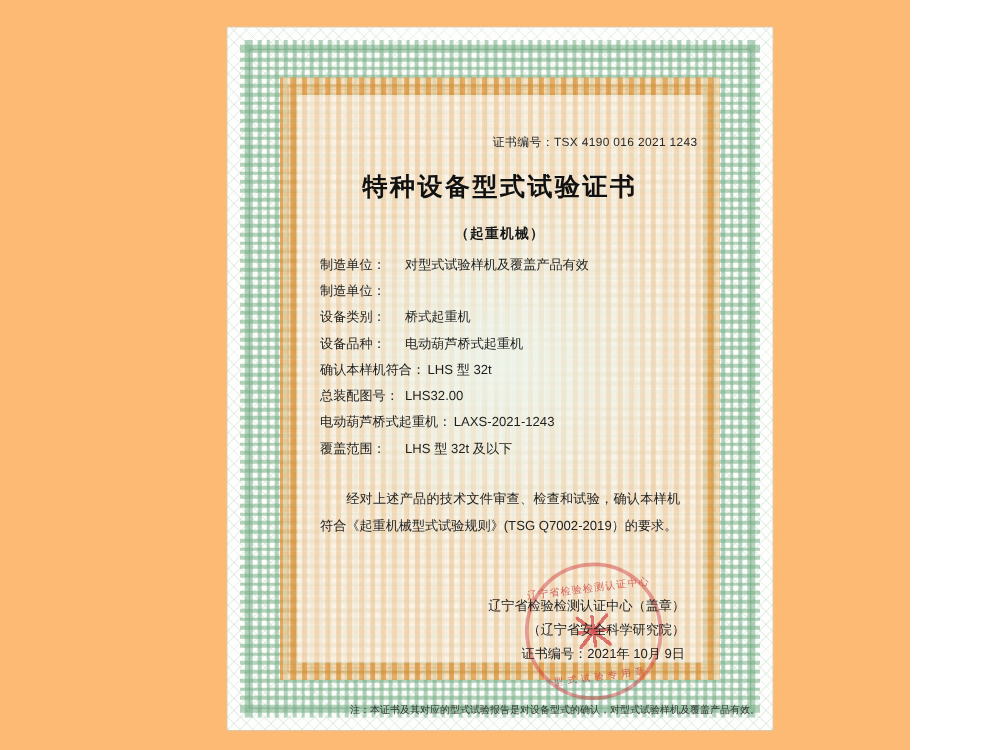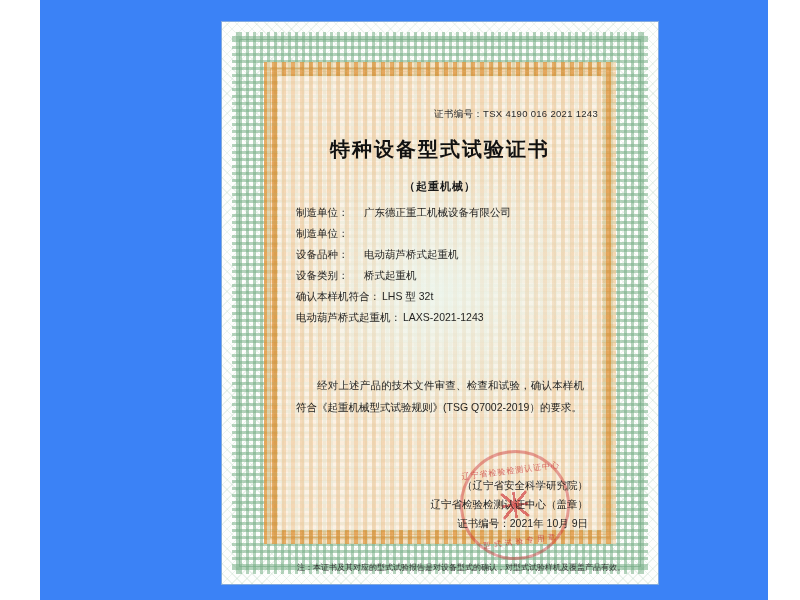--- a/index.html
+++ b/index.html
@@ -8,23 +8,22 @@
     width: 800px;
     height: 600px;
     background: #ffffff;
     font-family: "Liberation Sans", sans-serif;
   }
 
   #page {
     position: relative;
     width: 728px;
     height: 600px;
-    background: #3b82f6;
+    background: #fdba74;
     overflow: hidden;
-    margin-left: 40px;
   }
 
   
   .cert-sheet {
     position: absolute;
     left: 182px;
     top: 22px;
     width: 436px;
     height: 562px;
     background:
@@ -154,21 +153,21 @@
     min-width: 66px;
   }
   .field-value {
     margin-left: 2px;
   }
 
   .statement {
     position: absolute;
     left: 18px;
     right: 18px;
-    top: 298px;
+    top: 312px;
     font-size: 10.5px;
     line-height: 22px;
     text-indent: 21px;
     color: #1f1f1f;
     text-align: justify;
   }
 
   .issuer-block {
     position: absolute;
     right: 14px;
@@ -220,21 +219,21 @@
   .seal-text-bottom { bottom: 10px; font-size: 7.5px; letter-spacing: 0.5px; }
 
   .footer-note {
     position: absolute;
     left: 10px;
     right: 10px;
     bottom: 10px;
     font-size: 8px;
     line-height: 12px;
     color: #333;
-    text-align: center;
+    text-align: right;
     white-space: nowrap;
     padding-left: 42px;
   }
 </style>
 </head>
 <body>
 
 <div id="page">
 
   <div class="cert-sheet">
@@ -249,61 +248,69 @@
       <div class="cert-no">证书编号：TSX 4190 016 2021 1243</div>
 
       <div class="title-main">特种设备型式试验证书</div>
 
       <div class="title-sub">（起重机械）</div>
 
       <div class="fields">
 
         <div class="field-row">
           <span class="field-label">制造单位：</span>
-          <span class="field-value">广东德正重工机械设备有限公司</span>
+          <span class="field-value">对型式试验样机及覆盖产品有效</span>
         </div>
 
         <div class="field-row">
           <span class="field-label">制造单位：</span>
+        </div>
+
+        <div class="field-row">
+          <span class="field-label">设备类别：</span>
+          <span class="field-value">桥式起重机</span>
         </div>
 
         <div class="field-row">
           <span class="field-label">设备品种：</span>
           <span class="field-value">电动葫芦桥式起重机</span>
         </div>
 
         <div class="field-row">
-          <span class="field-label">设备类别：</span>
-          <span class="field-value">桥式起重机</span>
-        </div>
-
-        <div class="field-row">
           <span class="field-label">确认本样机符合：</span>
           <span class="field-value">LHS 型 32t</span>
         </div>
 
+        <div class="field-row">
+          <span class="field-label">总装配图号：</span>
+          <span class="field-value">LHS32.00</span>
+        </div>
 
         <div class="field-row">
           <span class="field-label">电动葫芦桥式起重机：</span>
           <span class="field-value">LAXS-2021-1243</span>
         </div>
 
+        <div class="field-row">
+          <span class="field-label">覆盖范围：</span>
+          <span class="field-value">LHS 型 32t 及以下</span>
+        </div>
 
       </div>
 
       <div class="statement">经对上述产品的技术文件审查、检查和试验，确认本样机符合《起重机械型式试验规则》(TSG Q7002-2019）的要求。</div>
 
       <div class="seal">
         <div class="seal-text-top">辽宁省检验检测认证中心</div>
         <div class="seal-text-bottom">型 式 试 验 专 用 章</div>
       </div>
 
       <div class="issuer-block">
+        <div>辽宁省检验检测认证中心（盖章）</div>
         <div>（辽宁省安全科学研究院）</div>
-        <div>辽宁省检验检测认证中心（盖章）</div>
         <div>证书编号：2021年 10月 9日</div>
       </div>
 
     </div>
 
     <div class="footer-note">注：本证书及其对应的型式试验报告是对设备型式的确认，对型式试验样机及覆盖产品有效。</div>
 
   </div>
 
 </div>

